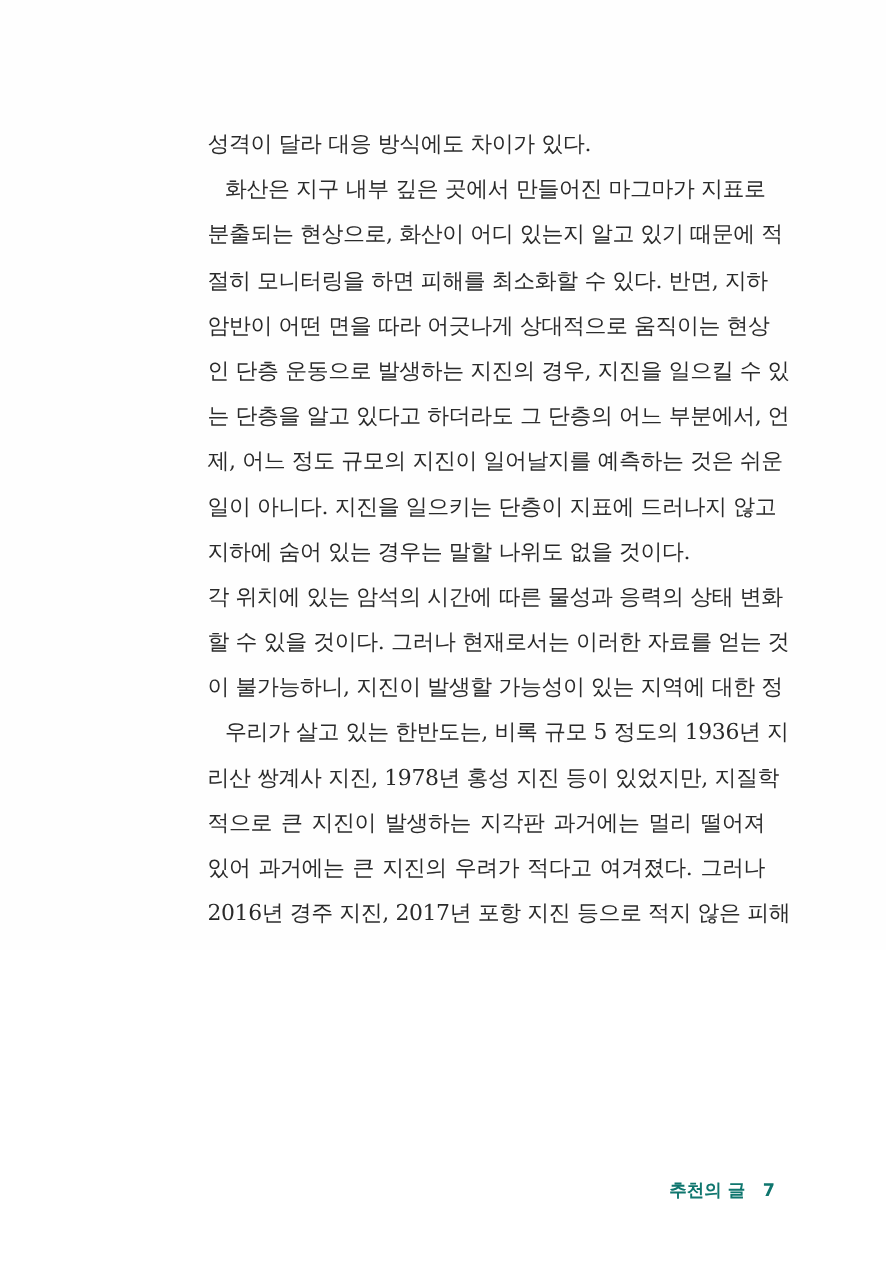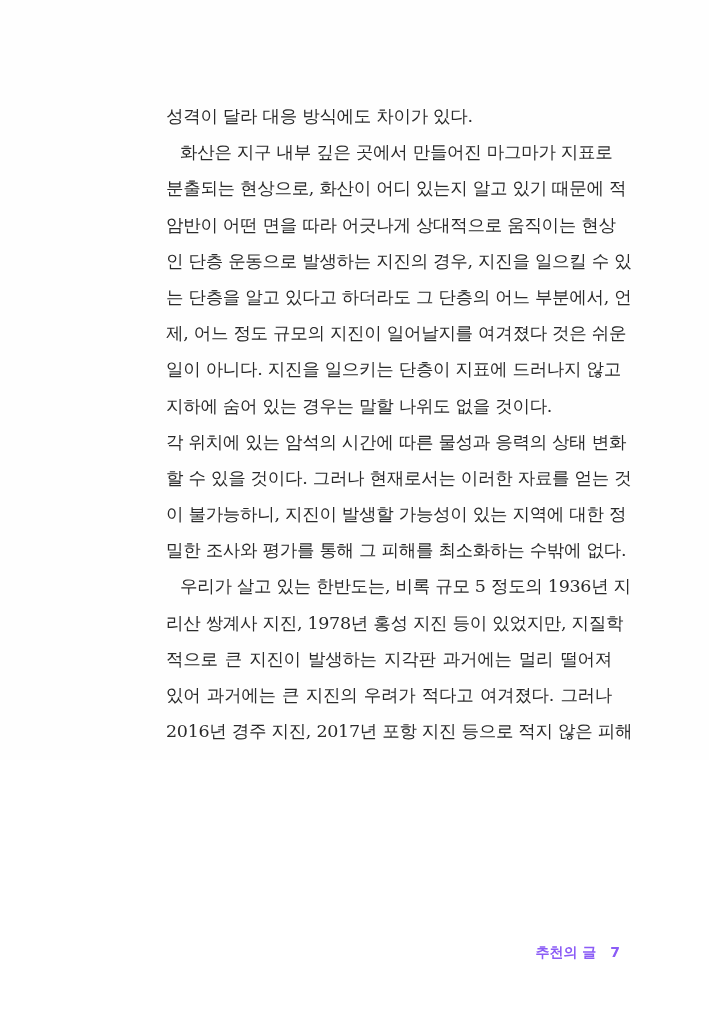--- a/index.html
+++ b/index.html
@@ -9,42 +9,42 @@
     position: absolute; left: 166px; top: 98px; width: 446px;
     font-family: "DejaVu Serif", "Liberation Serif", serif;
     font-size: 17.5px; color: #2a2a2a; letter-spacing: -0.3px;
   }
   .line { height: 36.2px; line-height: 36.2px; white-space: nowrap; text-align: justify; text-align-last: justify; }
   .line.last { text-align-last: left; }
   .line.indent { padding-left: 14px; }
   .footer {
     position: absolute; left: 520px; top: 944px; width: 100px; text-align: right;
     font-family: "DejaVu Sans", "Liberation Sans", sans-serif; font-weight: bold;
-    font-size: 14px; color: #8b5cf6;
+    font-size: 14px; color: #0f766e;
   }
   .footer .num { margin-left: 14px; }
 </style>
 </head>
 <body>
 
 <div class="page">
   <div class="body-text" id="body-text">
       <div class="line last">성격이 달라 대응 방식에도 차이가 있다.</div>
       <div class="line indent">화산은 지구 내부 깊은 곳에서 만들어진 마그마가 지표로</div>
       <div class="line">분출되는 현상으로, 화산이 어디 있는지 알고 있기 때문에 적</div>
+      <div class="line">절히 모니터링을 하면 피해를 최소화할 수 있다. 반면, 지하</div>
       <div class="line">암반이 어떤 면을 따라 어긋나게 상대적으로 움직이는 현상</div>
       <div class="line">인 단층 운동으로 발생하는 지진의 경우, 지진을 일으킬 수 있</div>
       <div class="line">는 단층을 알고 있다고 하더라도 그 단층의 어느 부분에서, 언</div>
-      <div class="line">제, 어느 정도 규모의 지진이 일어날지를 여겨졌다 것은 쉬운</div>
+      <div class="line">제, 어느 정도 규모의 지진이 일어날지를 예측하는 것은 쉬운</div>
       <div class="line">일이 아니다. 지진을 일으키는 단층이 지표에 드러나지 않고</div>
       <div class="line last">지하에 숨어 있는 경우는 말할 나위도 없을 것이다.</div>
       <div class="line">각 위치에 있는 암석의 시간에 따른 물성과 응력의 상태 변화</div>
       <div class="line">할 수 있을 것이다. 그러나 현재로서는 이러한 자료를 얻는 것</div>
       <div class="line">이 불가능하니, 지진이 발생할 가능성이 있는 지역에 대한 정</div>
-      <div class="line last">밀한 조사와 평가를 통해 그 피해를 최소화하는 수밖에 없다.</div>
       <div class="line indent">우리가 살고 있는 한반도는, 비록 규모 5 정도의 1936년 지</div>
       <div class="line">리산 쌍계사 지진, 1978년 홍성 지진 등이 있었지만, 지질학</div>
       <div class="line">적으로 큰 지진이 발생하는 지각판 과거에는 멀리 떨어져</div>
       <div class="line">있어 과거에는 큰 지진의 우려가 적다고 여겨졌다. 그러나</div>
       <div class="line">2016년 경주 지진, 2017년 포항 지진 등으로 적지 않은 피해</div>
     </div>
   <div class="footer">
     <span>추천의 글</span><span class="num">7</span>
   </div>
 </div>

